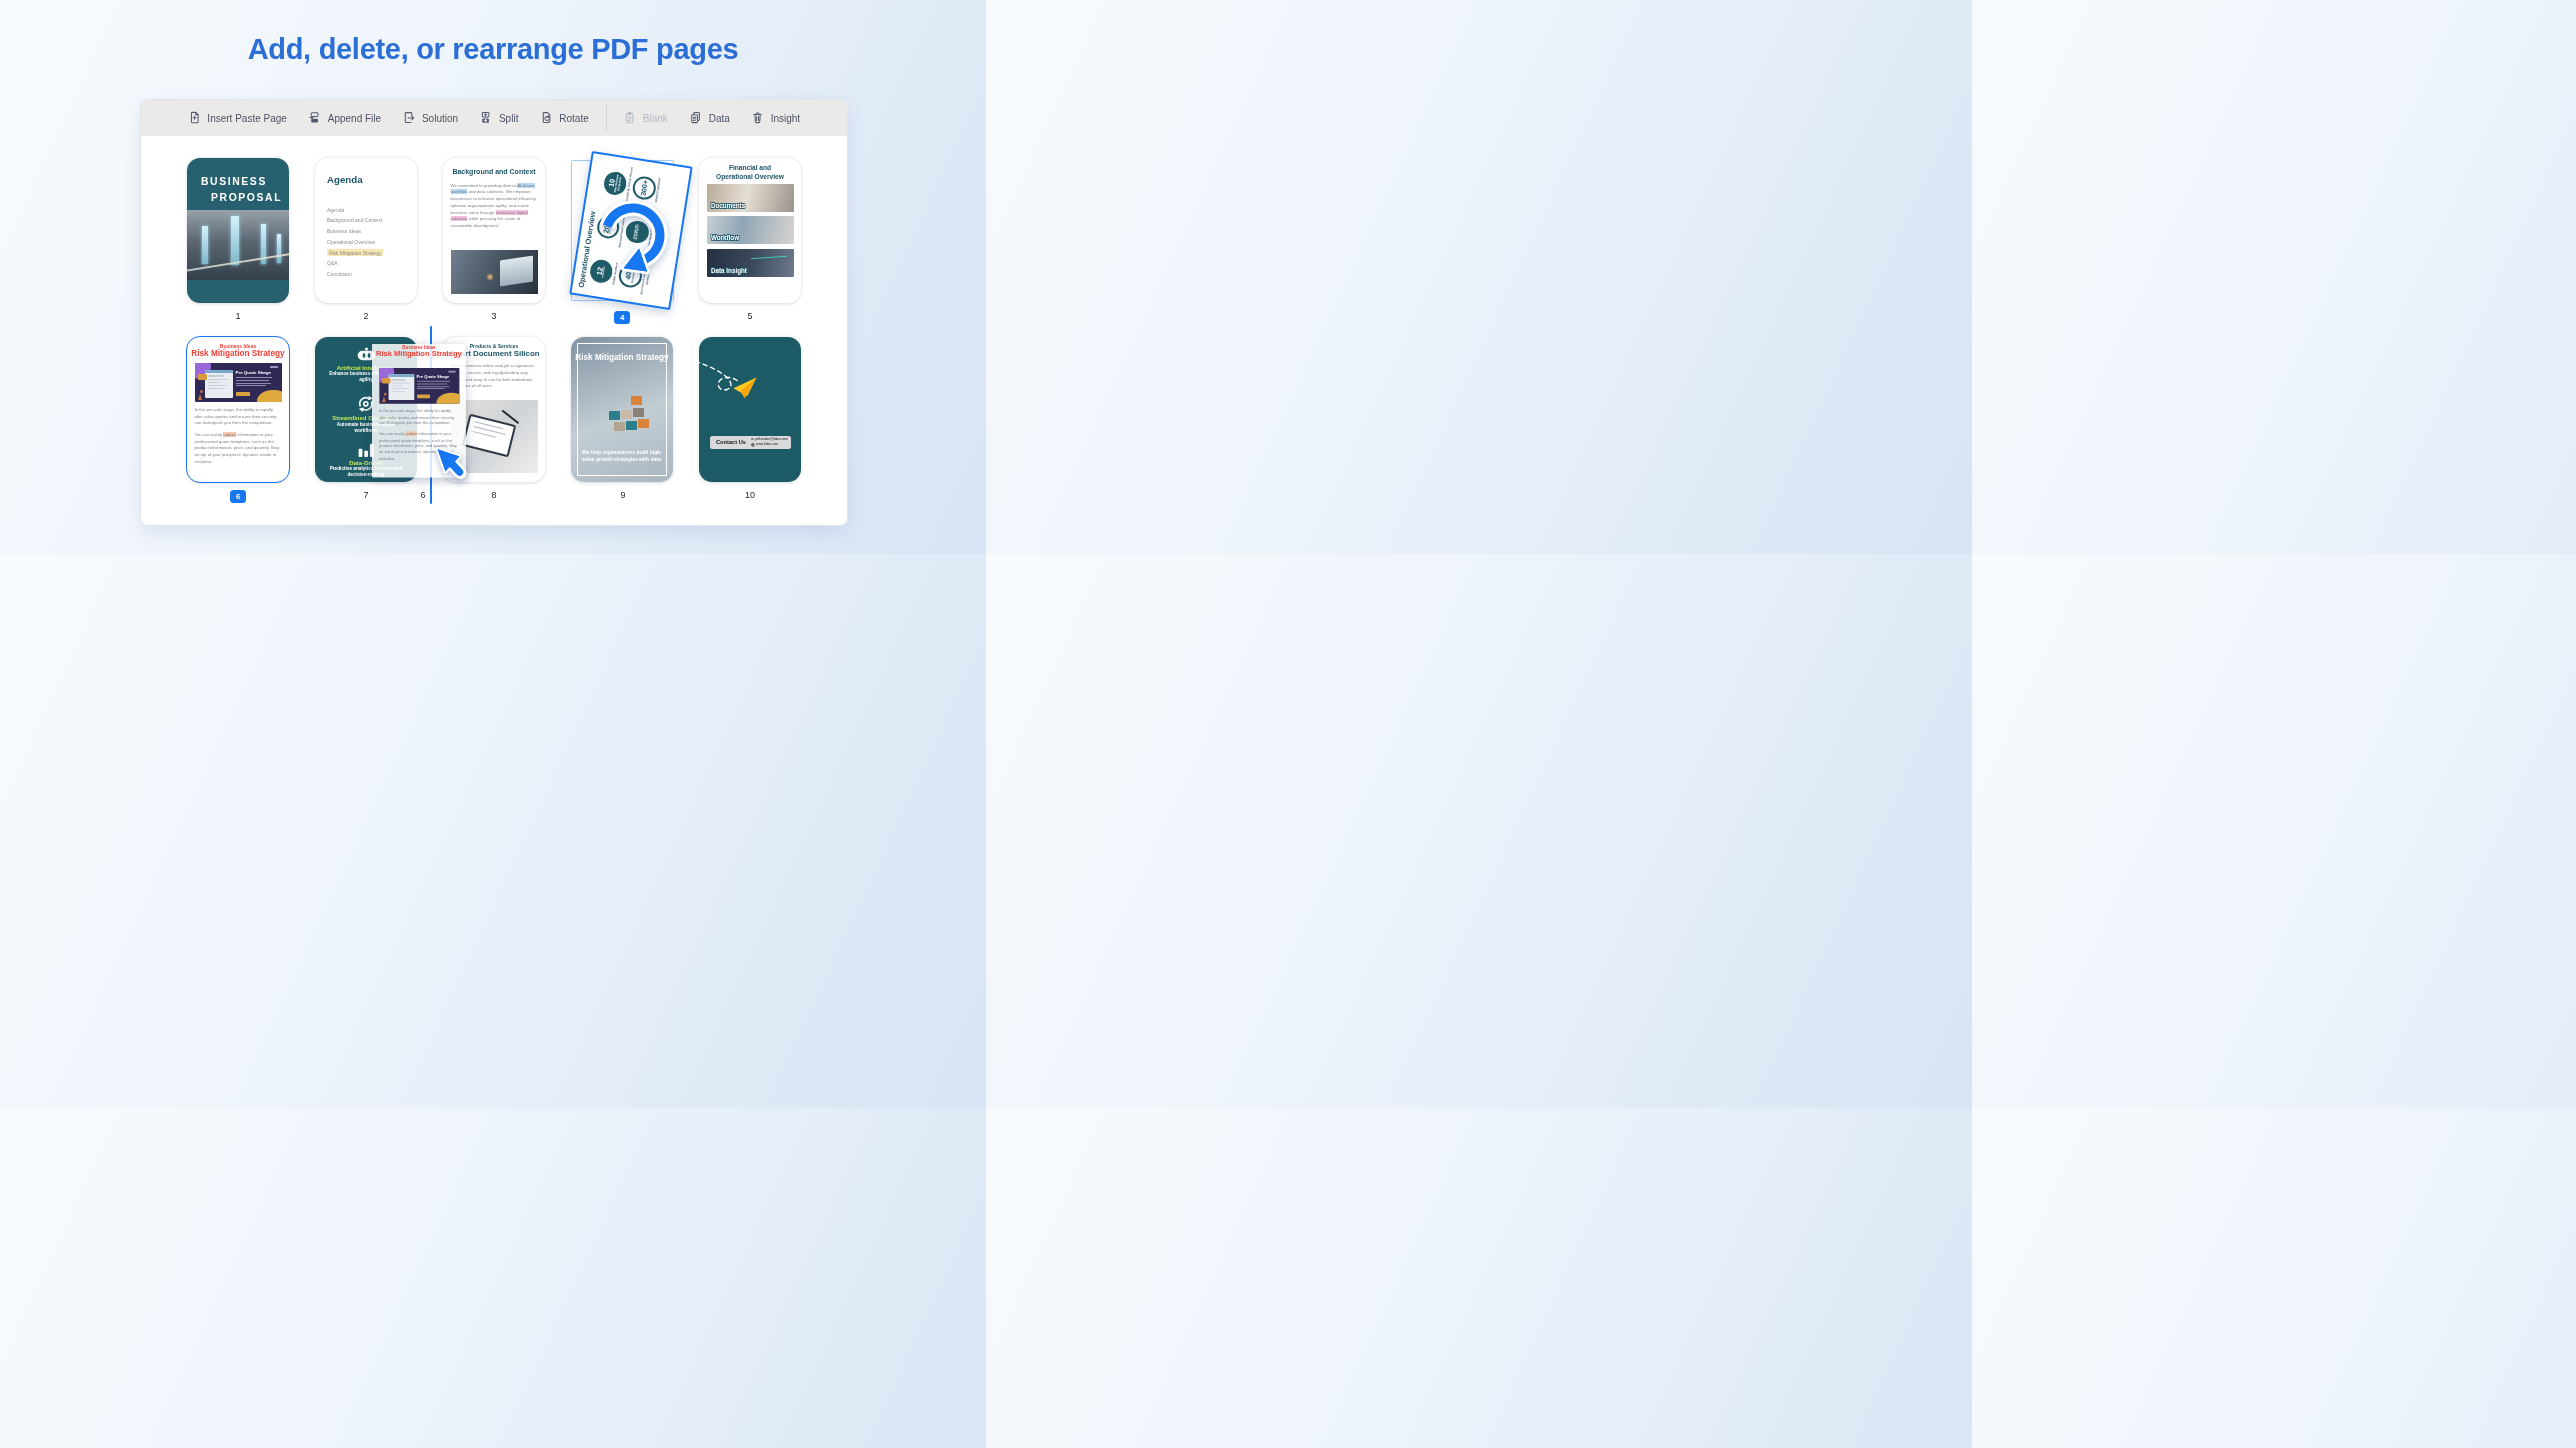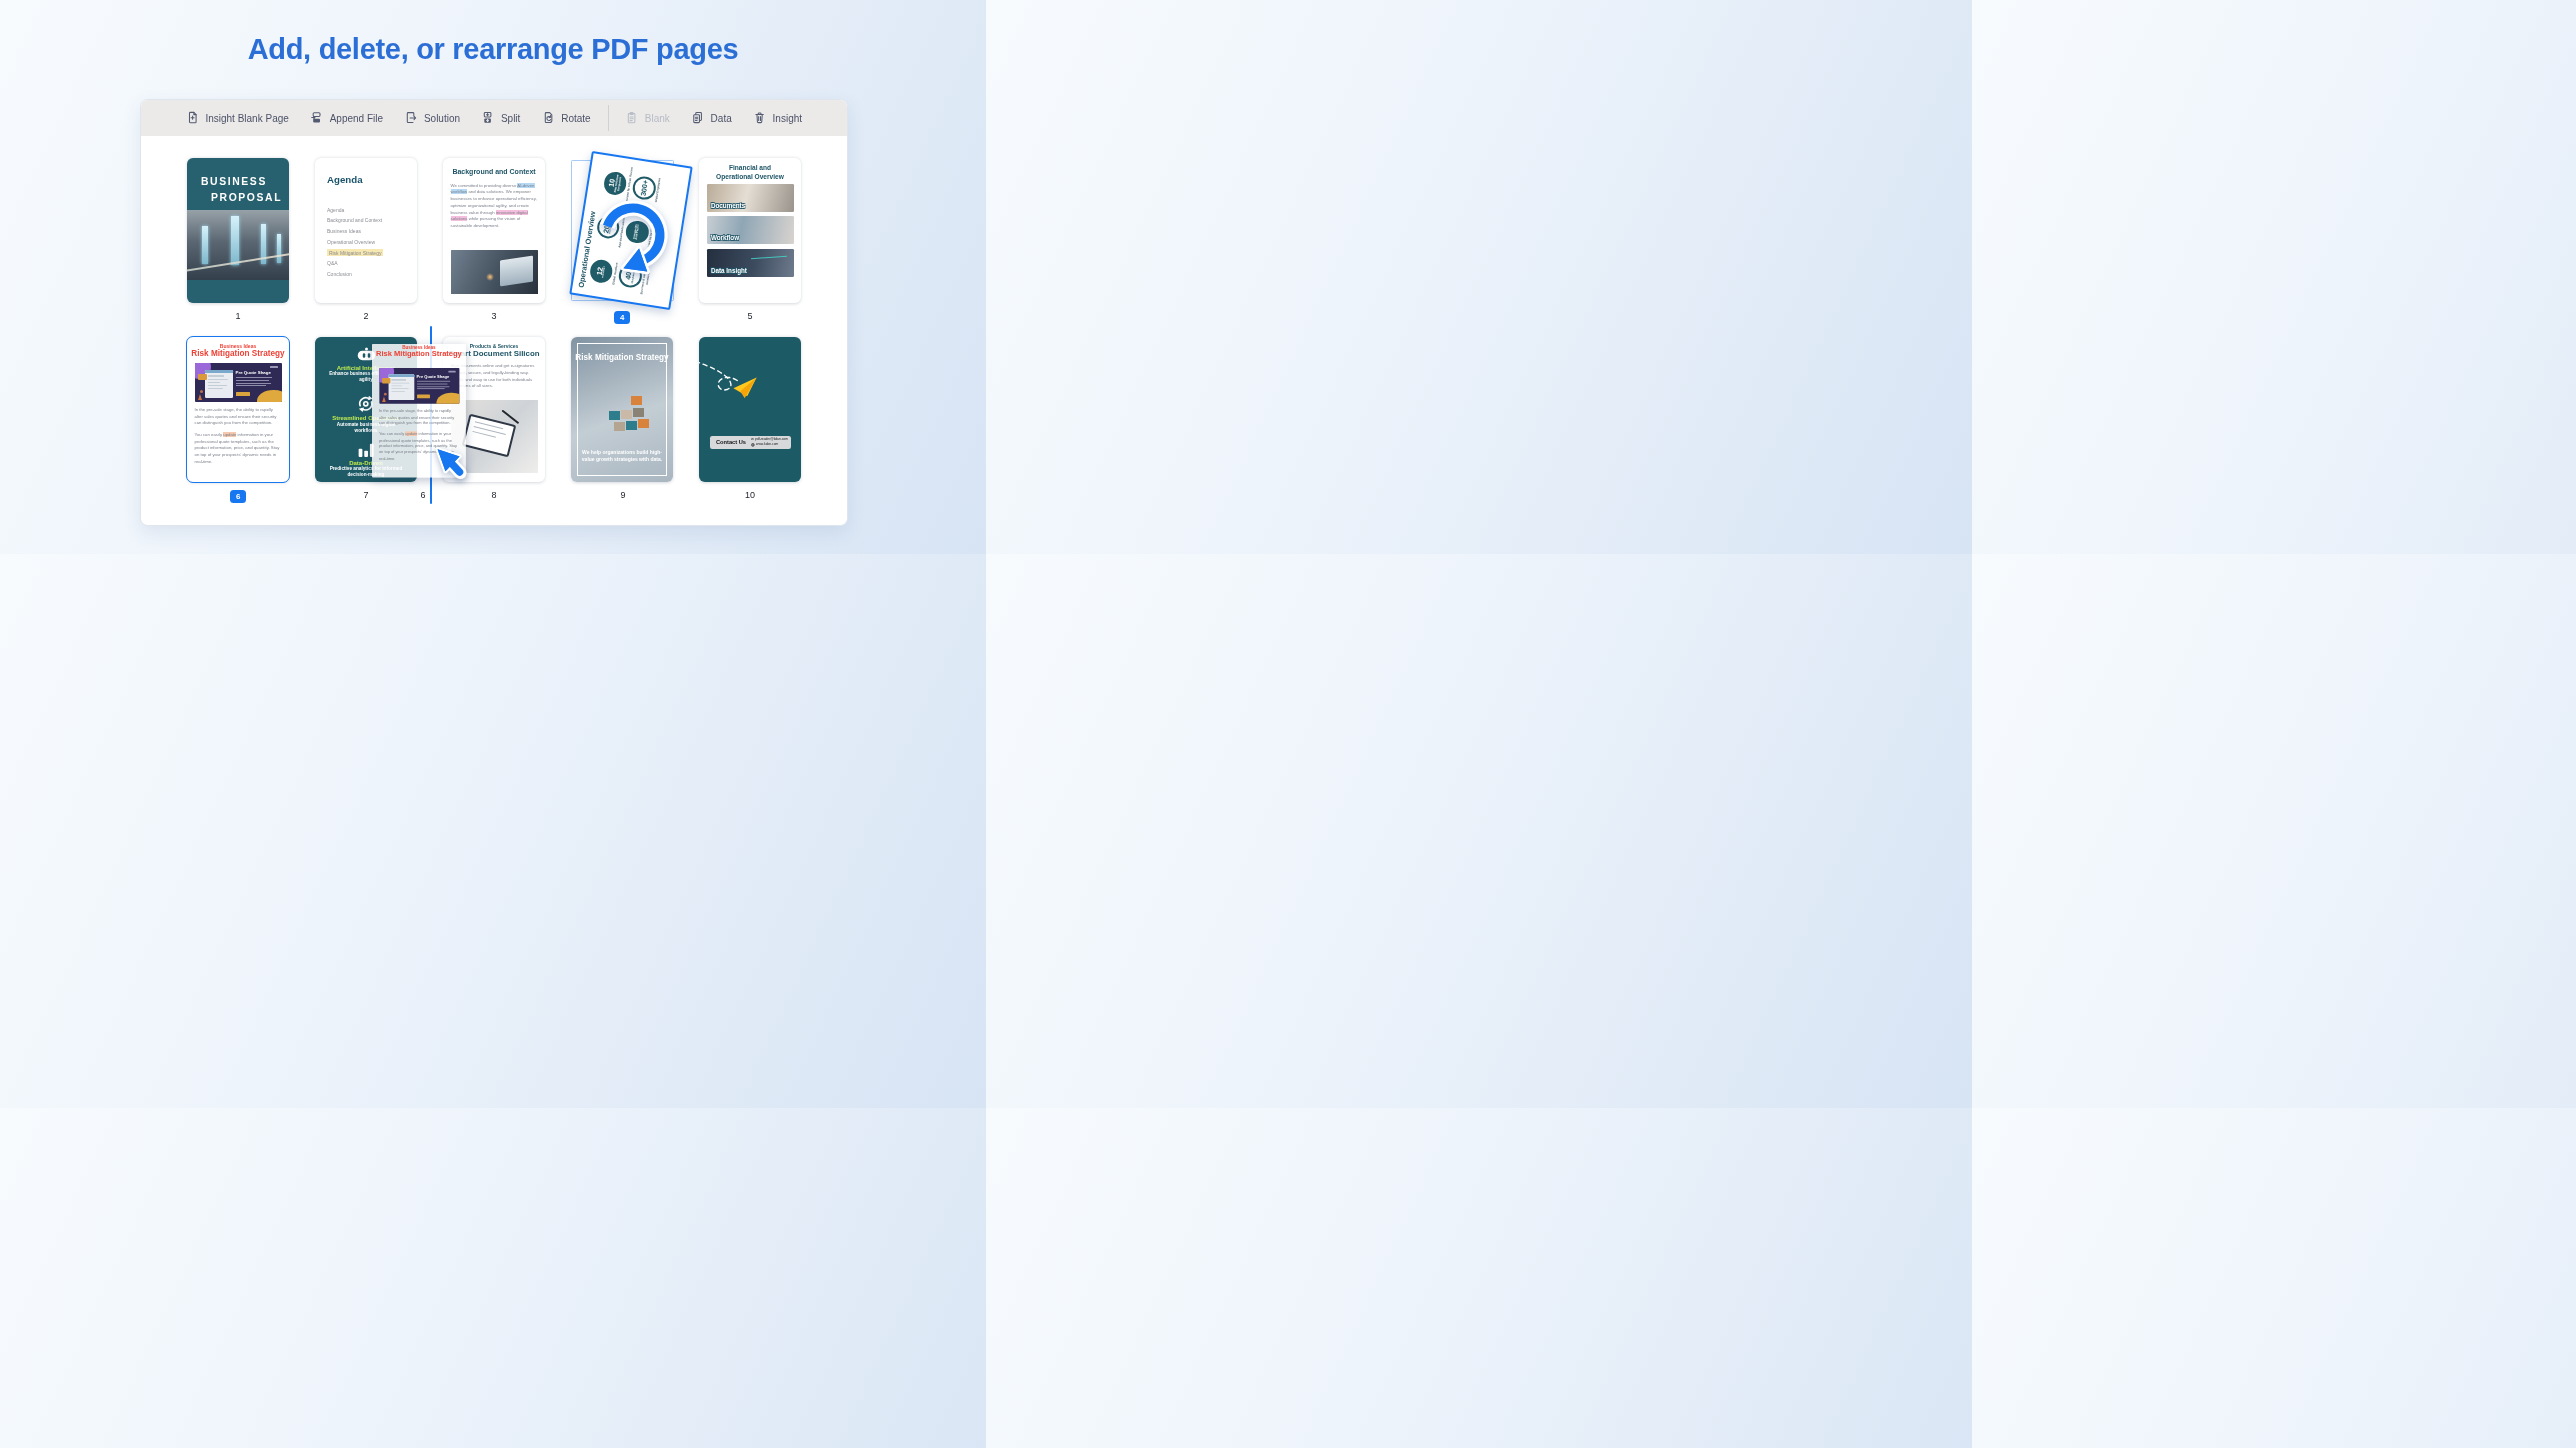--- a/index.html
+++ b/index.html
@@ -31,21 +31,21 @@
   }
   .tool-btn svg { width:13.2px; height:13.2px; stroke:#535b72; fill:none;
     stroke-width:1.6; stroke-linecap:round; stroke-linejoin:round; }
   .tool-btn svg .fillpart { fill:#535b72; stroke:none; }
   .tool-btn.disabled { color:#b6bbc6; }
   .tool-btn.disabled svg { stroke:#b9bec8; }
   .tb-sep { width:0.6px; height:26.4px; background:#d1d1d3; margin:0 6.3px; }
   
   .thumb {
     position:absolute; width:102px; height:145px; background:#fff;
-    border-radius:6px; box-shadow:0 0.6px 3.1px rgba(40,60,90,.20);
+    border-radius:13px; box-shadow:0 0.6px 3.1px rgba(40,60,90,.20);
     overflow:hidden; z-index:1; cursor:pointer;
   }
   .thumb.sel { outline:1.9px solid #1677f0; }
   .num { position:absolute; width:38px; text-align:center;
     font-size:9px; color:#23272e; z-index:2; }
   .badge { position:absolute; width:16.3px; height:12.6px; background:#1677f0;
     border-radius:3.5px; color:#fff; font-size:7.9px; font-weight:bold;
     display:flex; align-items:center; justify-content:center; z-index:2; }
   
   .p1 { background:#27606e; }
@@ -181,21 +181,21 @@
 
 <div class="card">
 
   <div class="toolbar">
     <div class="tool-btn">
       <svg viewBox="0 0 20 20">
         <path d="M5.3 3.4 a1.3 1.3 0 0 1 1.3-1.3 h5.3 l3.4 3.4 v11 a1.3 1.3 0 0 1-1.3 1.3 h-7.4 a1.3 1.3 0 0 1-1.3-1.3 z"></path>
         <path d="M11.9 2.1 v3.4 h3.4"></path>
           <path d="M10 7.8 v4.6 M7.7 10.1 h4.6"></path>
       </svg>
-      <span>Insight Blank Page</span>
+      <span>Insert Paste Page</span>
     </div>
     <div class="tool-btn">
       <svg viewBox="0 0 20 20">
         <rect x="4.8" y="2.6" width="10.4" height="5.6" rx="1.6"></rect>
         <rect class="fillpart" x="4.8" y="11.6" width="10.4" height="5.8" rx="1.6"></rect>
         <path d="M2.6 9.9 h4.6 M5.5 8 l2 1.9 -2 1.9"></path>
       </svg>
       <span>Append File</span>
     </div>
     <div class="tool-btn">

